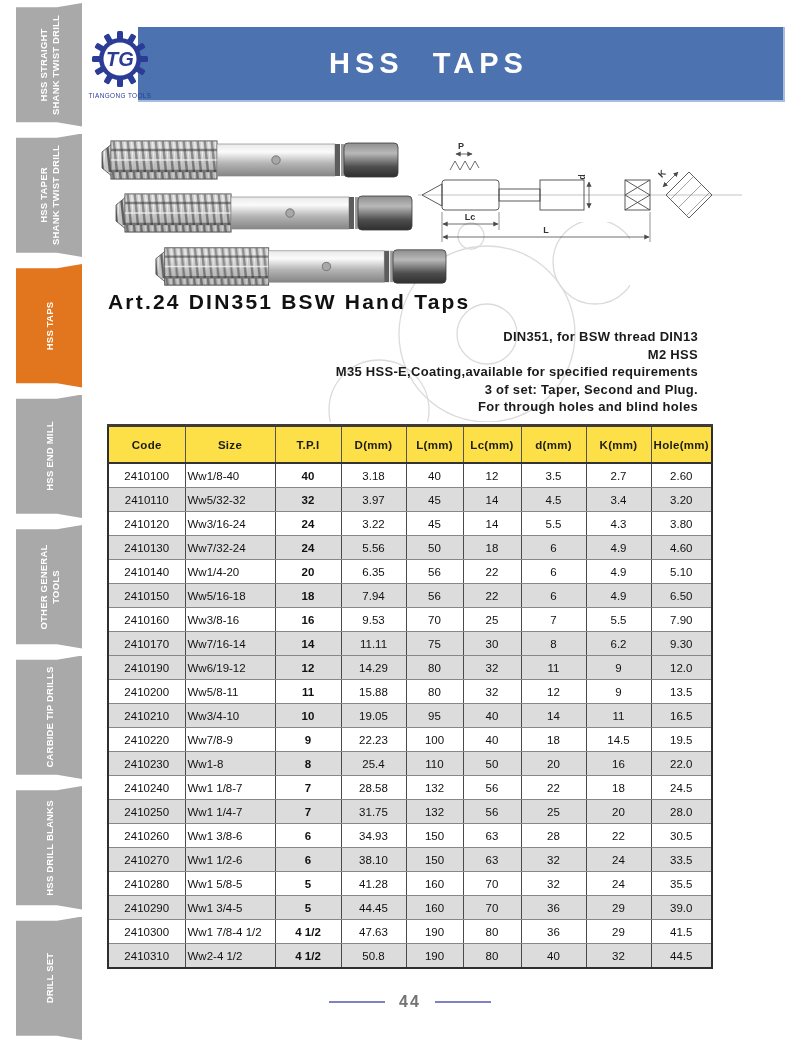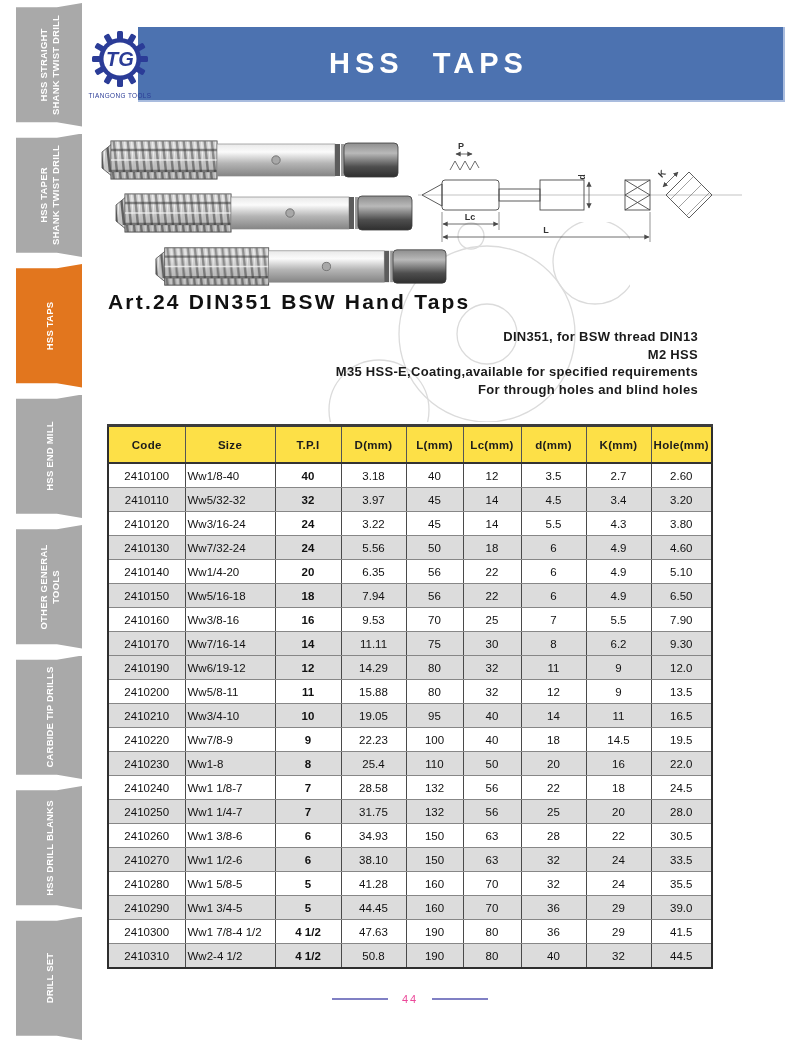--- a/index.html
+++ b/index.html
@@ -71,21 +71,21 @@
   }
   .spec-table tr.alt td{background:#DCDCDC;}
   .spec-table td.c1{text-align:left;padding-left:2px;}
   .spec-table td.c2{font-weight:bold;}
   
   .footer{
     position:absolute;top:993px;left:107px;width:606px;z-index:2;
     display:flex;align-items:center;justify-content:center;gap:14px;
   }
   .pline{width:56px;height:2px;background:#8080C4;}
-  .page-num{font-size:11px;font-weight:normal;letter-spacing:2px;color:#ec4899;}
+  .page-num{font-size:16px;font-weight:bold;letter-spacing:2px;color:#737373;}
 </style>
 </head>
 <body>
 
 <div class="sidebar">
     <div class="tab">
       <div class="tab-label">
         <span>HSS STRAIGHT</span>
         <span>SHANK TWIST DRILL</span>
       </div>
@@ -256,20 +256,21 @@
   <text x="58" y="82" text-anchor="middle">Lc</text>
   <text x="134" y="95" text-anchor="middle">L</text>
   <text x="252" y="38" transform="rotate(-45 252 38)" text-anchor="middle">K</text>
 </svg>
 
 <div class="article">
   <h1>Art.24 DIN351 BSW Hand Taps</h1>
   <p>DIN351, for BSW thread DIN13</p>
   <p>M2 HSS</p>
   <p>M35 HSS-E,Coating,available for specified requirements</p>
+  <p>3 of set: Taper, Second and Plug.</p>
   <p>For through holes and blind holes</p>
 </div>
 
 <table class="spec-table">
   <colgroup>
     <col style="width:77px">
       <col style="width:90px">
       <col style="width:66px">
     <col style="width:65px">
       <col style="width:57px">

